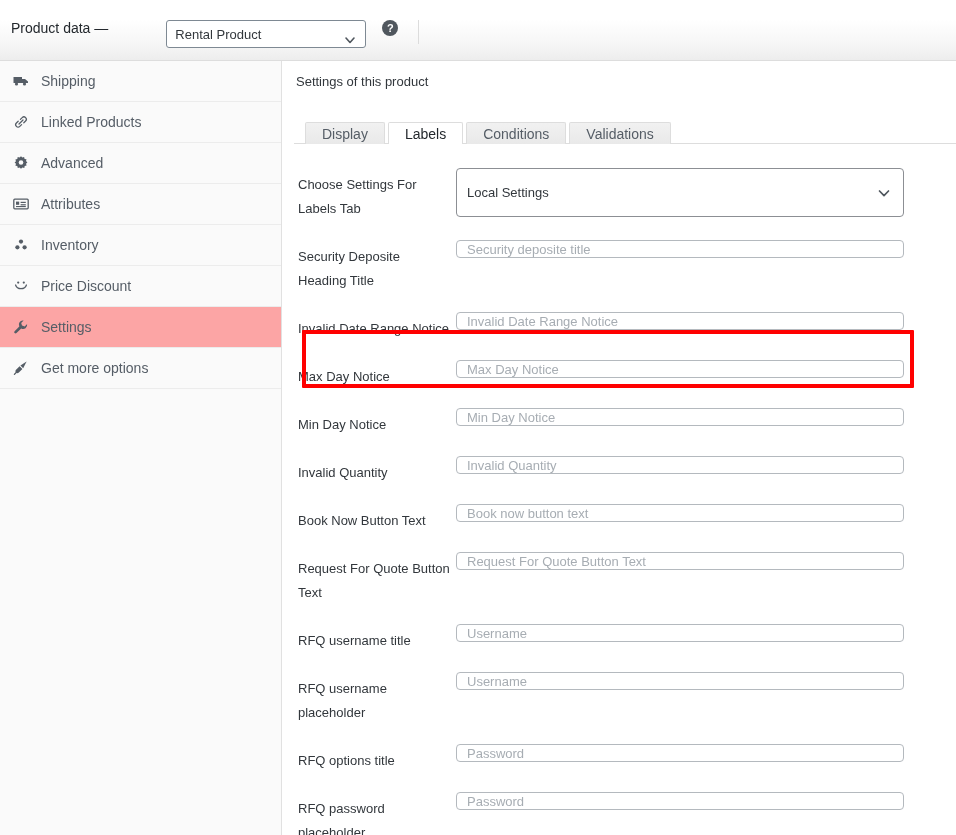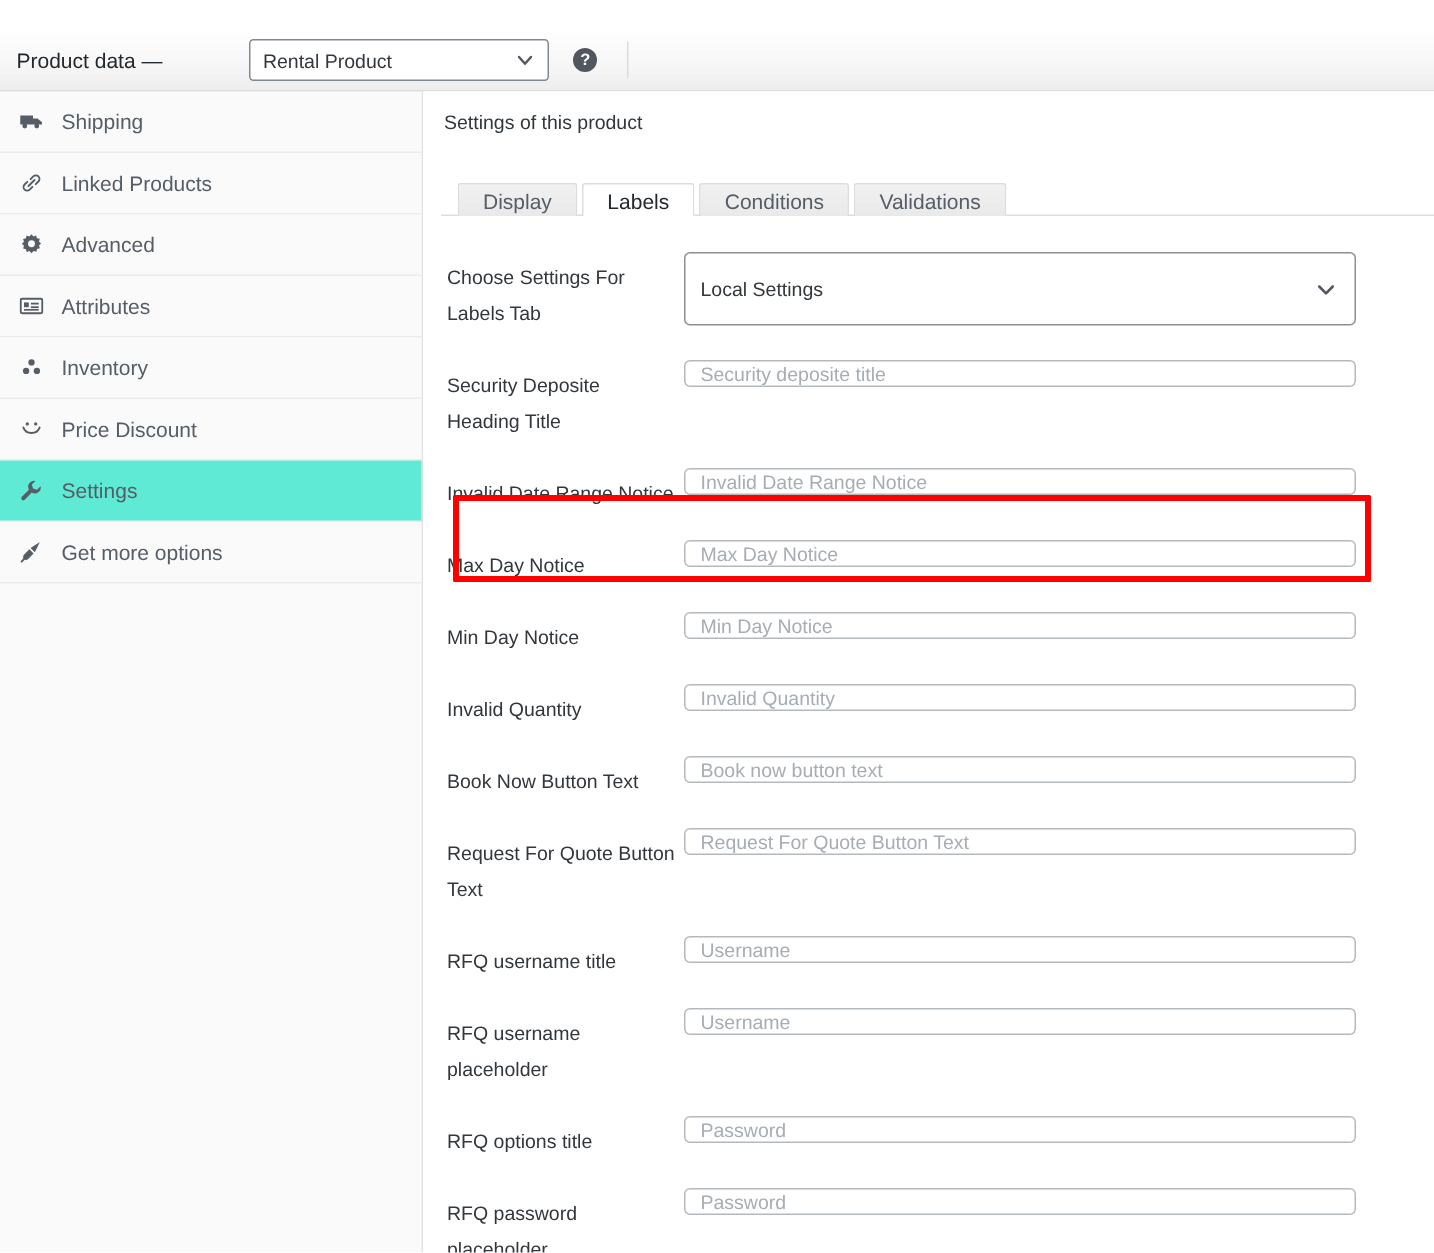--- a/index.html
+++ b/index.html
@@ -23,21 +23,20 @@
     background: #ffffff;
   }
 
   
   .product-data-header {
     height: 41px;
     box-sizing: border-box;
     background: linear-gradient(180deg, #ffffff 0%, #f6f6f6 60%, #ededed 100%);
     border-bottom: 1px solid #dddddd;
     display: flex;
-    align-items: center;
     padding: 0 0 0 11px;
     position: relative;
   }
   .pd-title {
     font-size: 14px;
     color: #23282d;
     white-space: nowrap;
     margin-right: 10px;
   }
   .pd-select {
@@ -109,21 +108,21 @@
     display: flex;
     align-items: center;
     height: 41px;
     box-sizing: border-box;
     padding-left: 13px;
     border-bottom: 1px solid #ececec;
     cursor: pointer;
     background: #fafafa;
   }
   .side-item.active {
-    background: #5eead4;
+    background: #fca5a5;
   }
   .side-item .s-icon {
     width: 20px;
     display: inline-flex;
     align-items: center;
     justify-content: flex-start;
     color: #555d66;
     margin-right: 8px;
     line-height: 0;
   }

